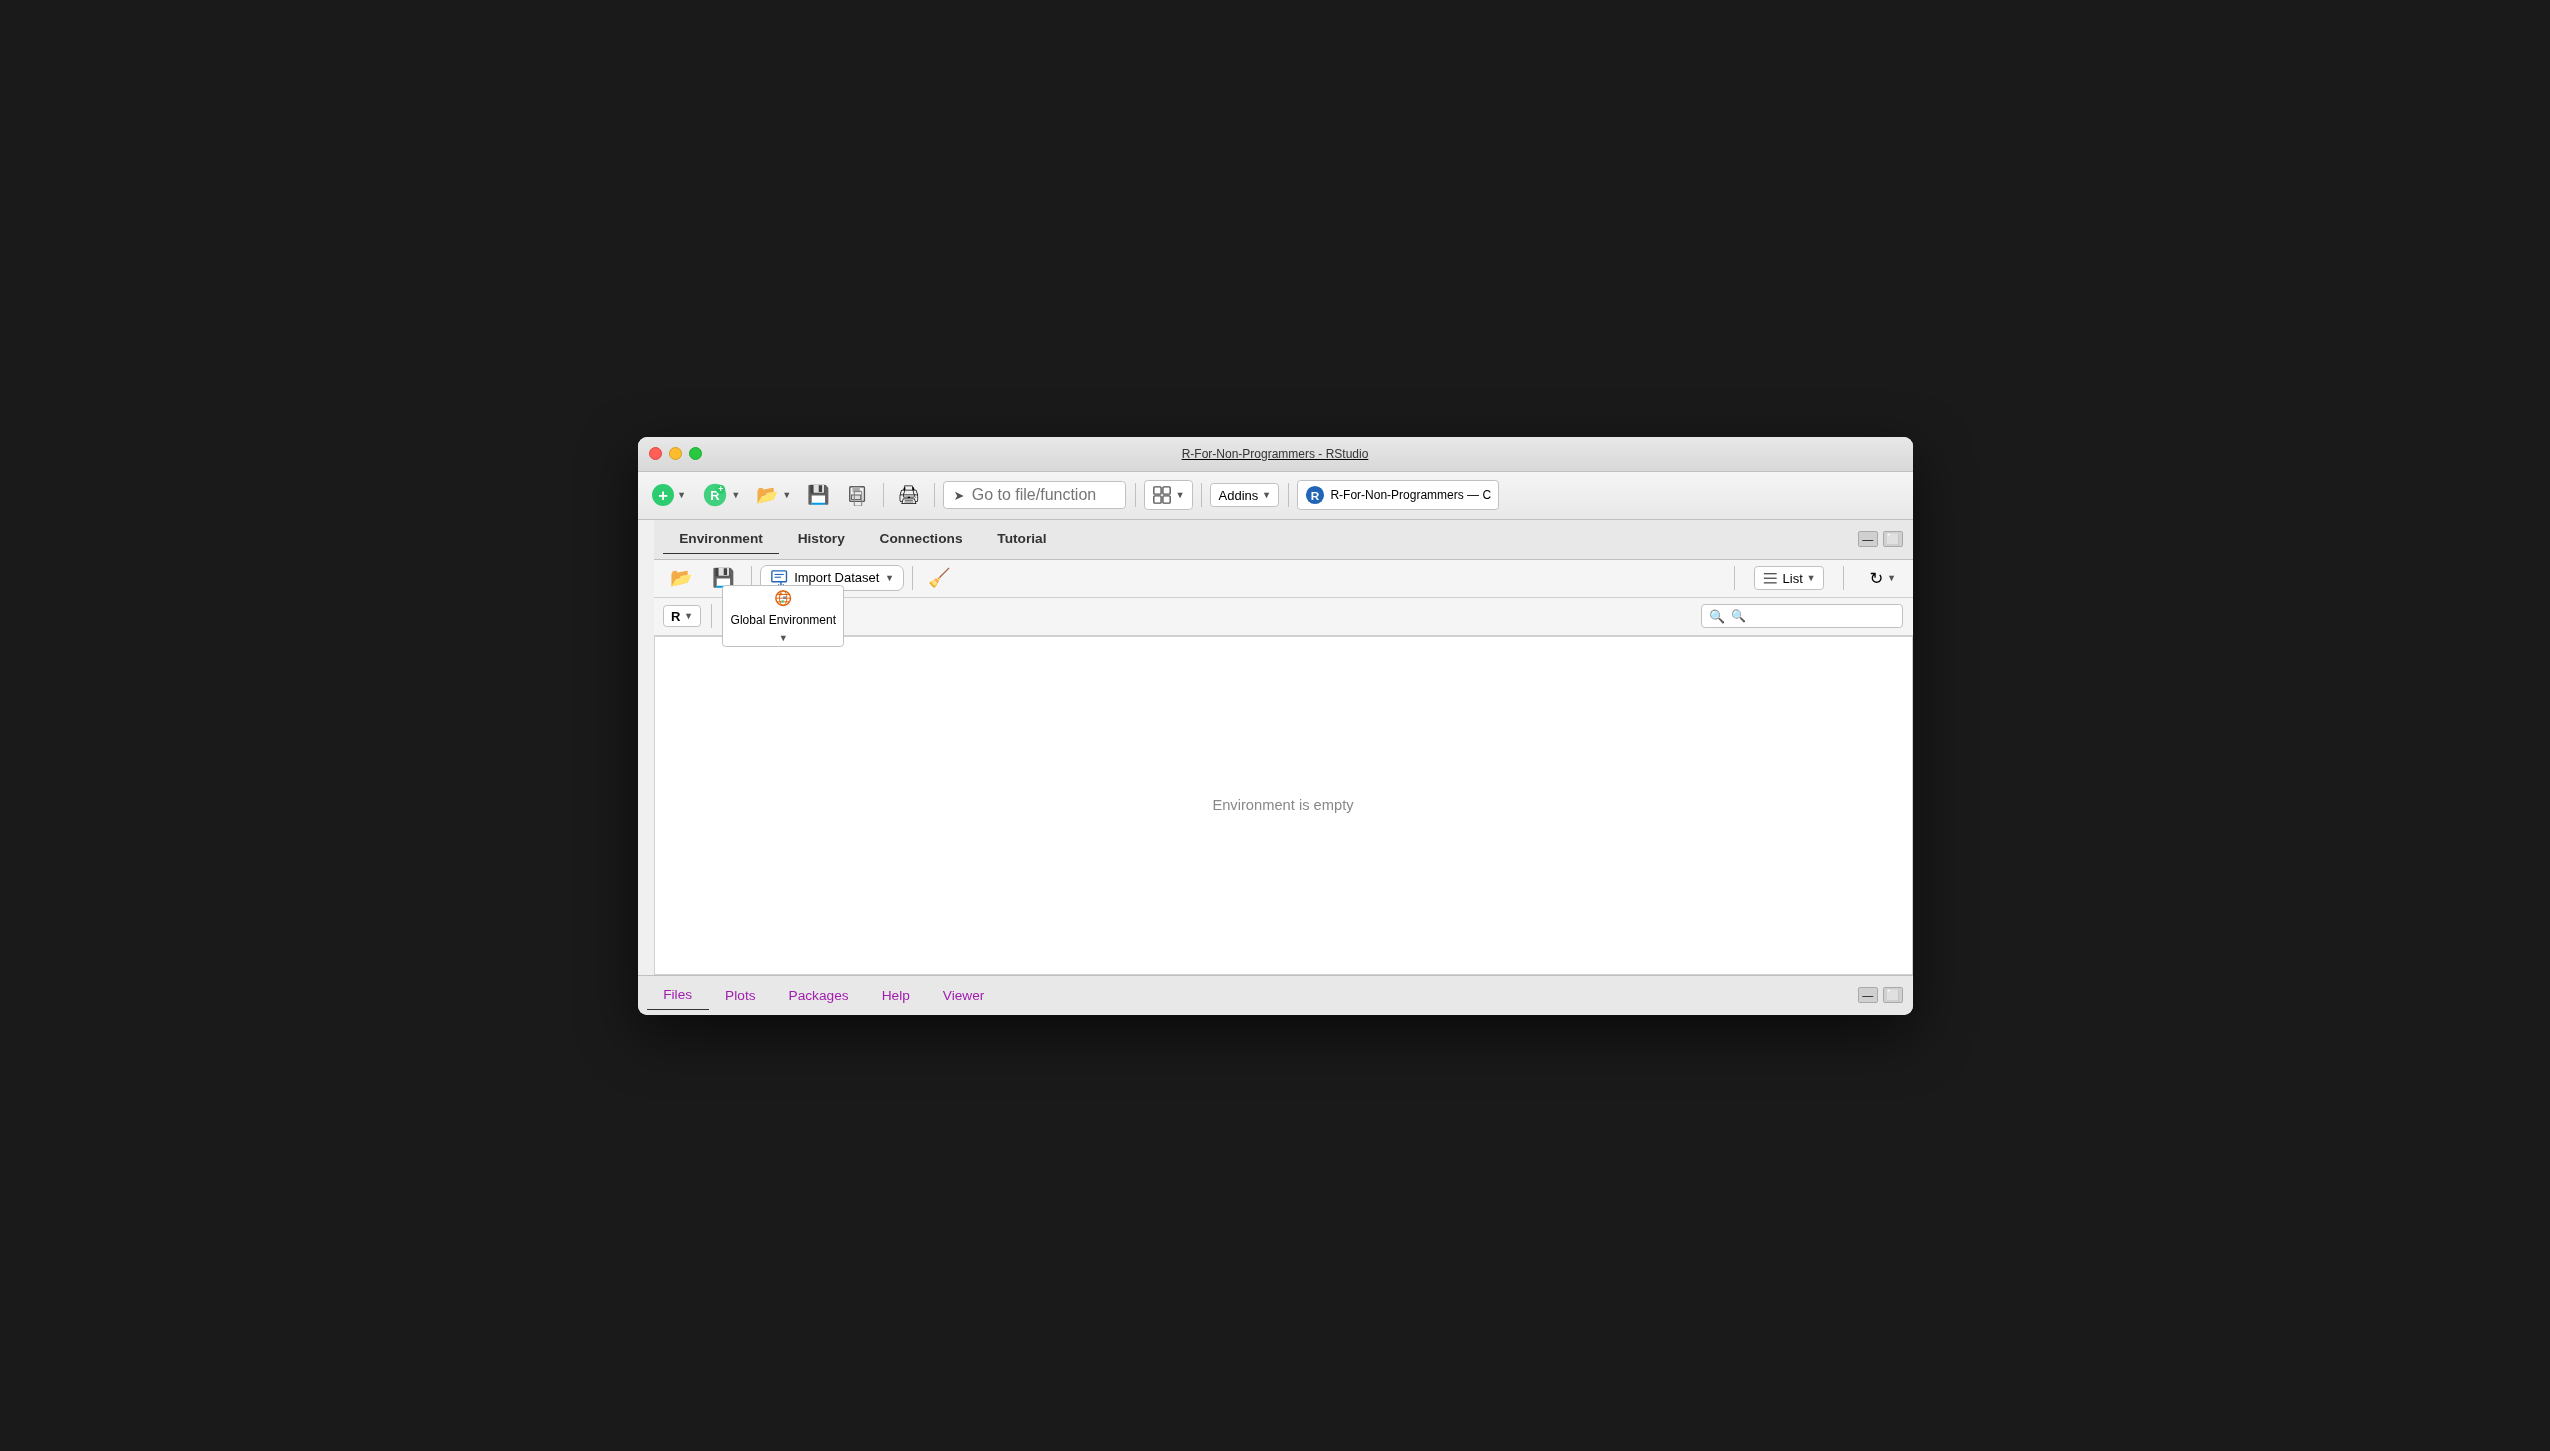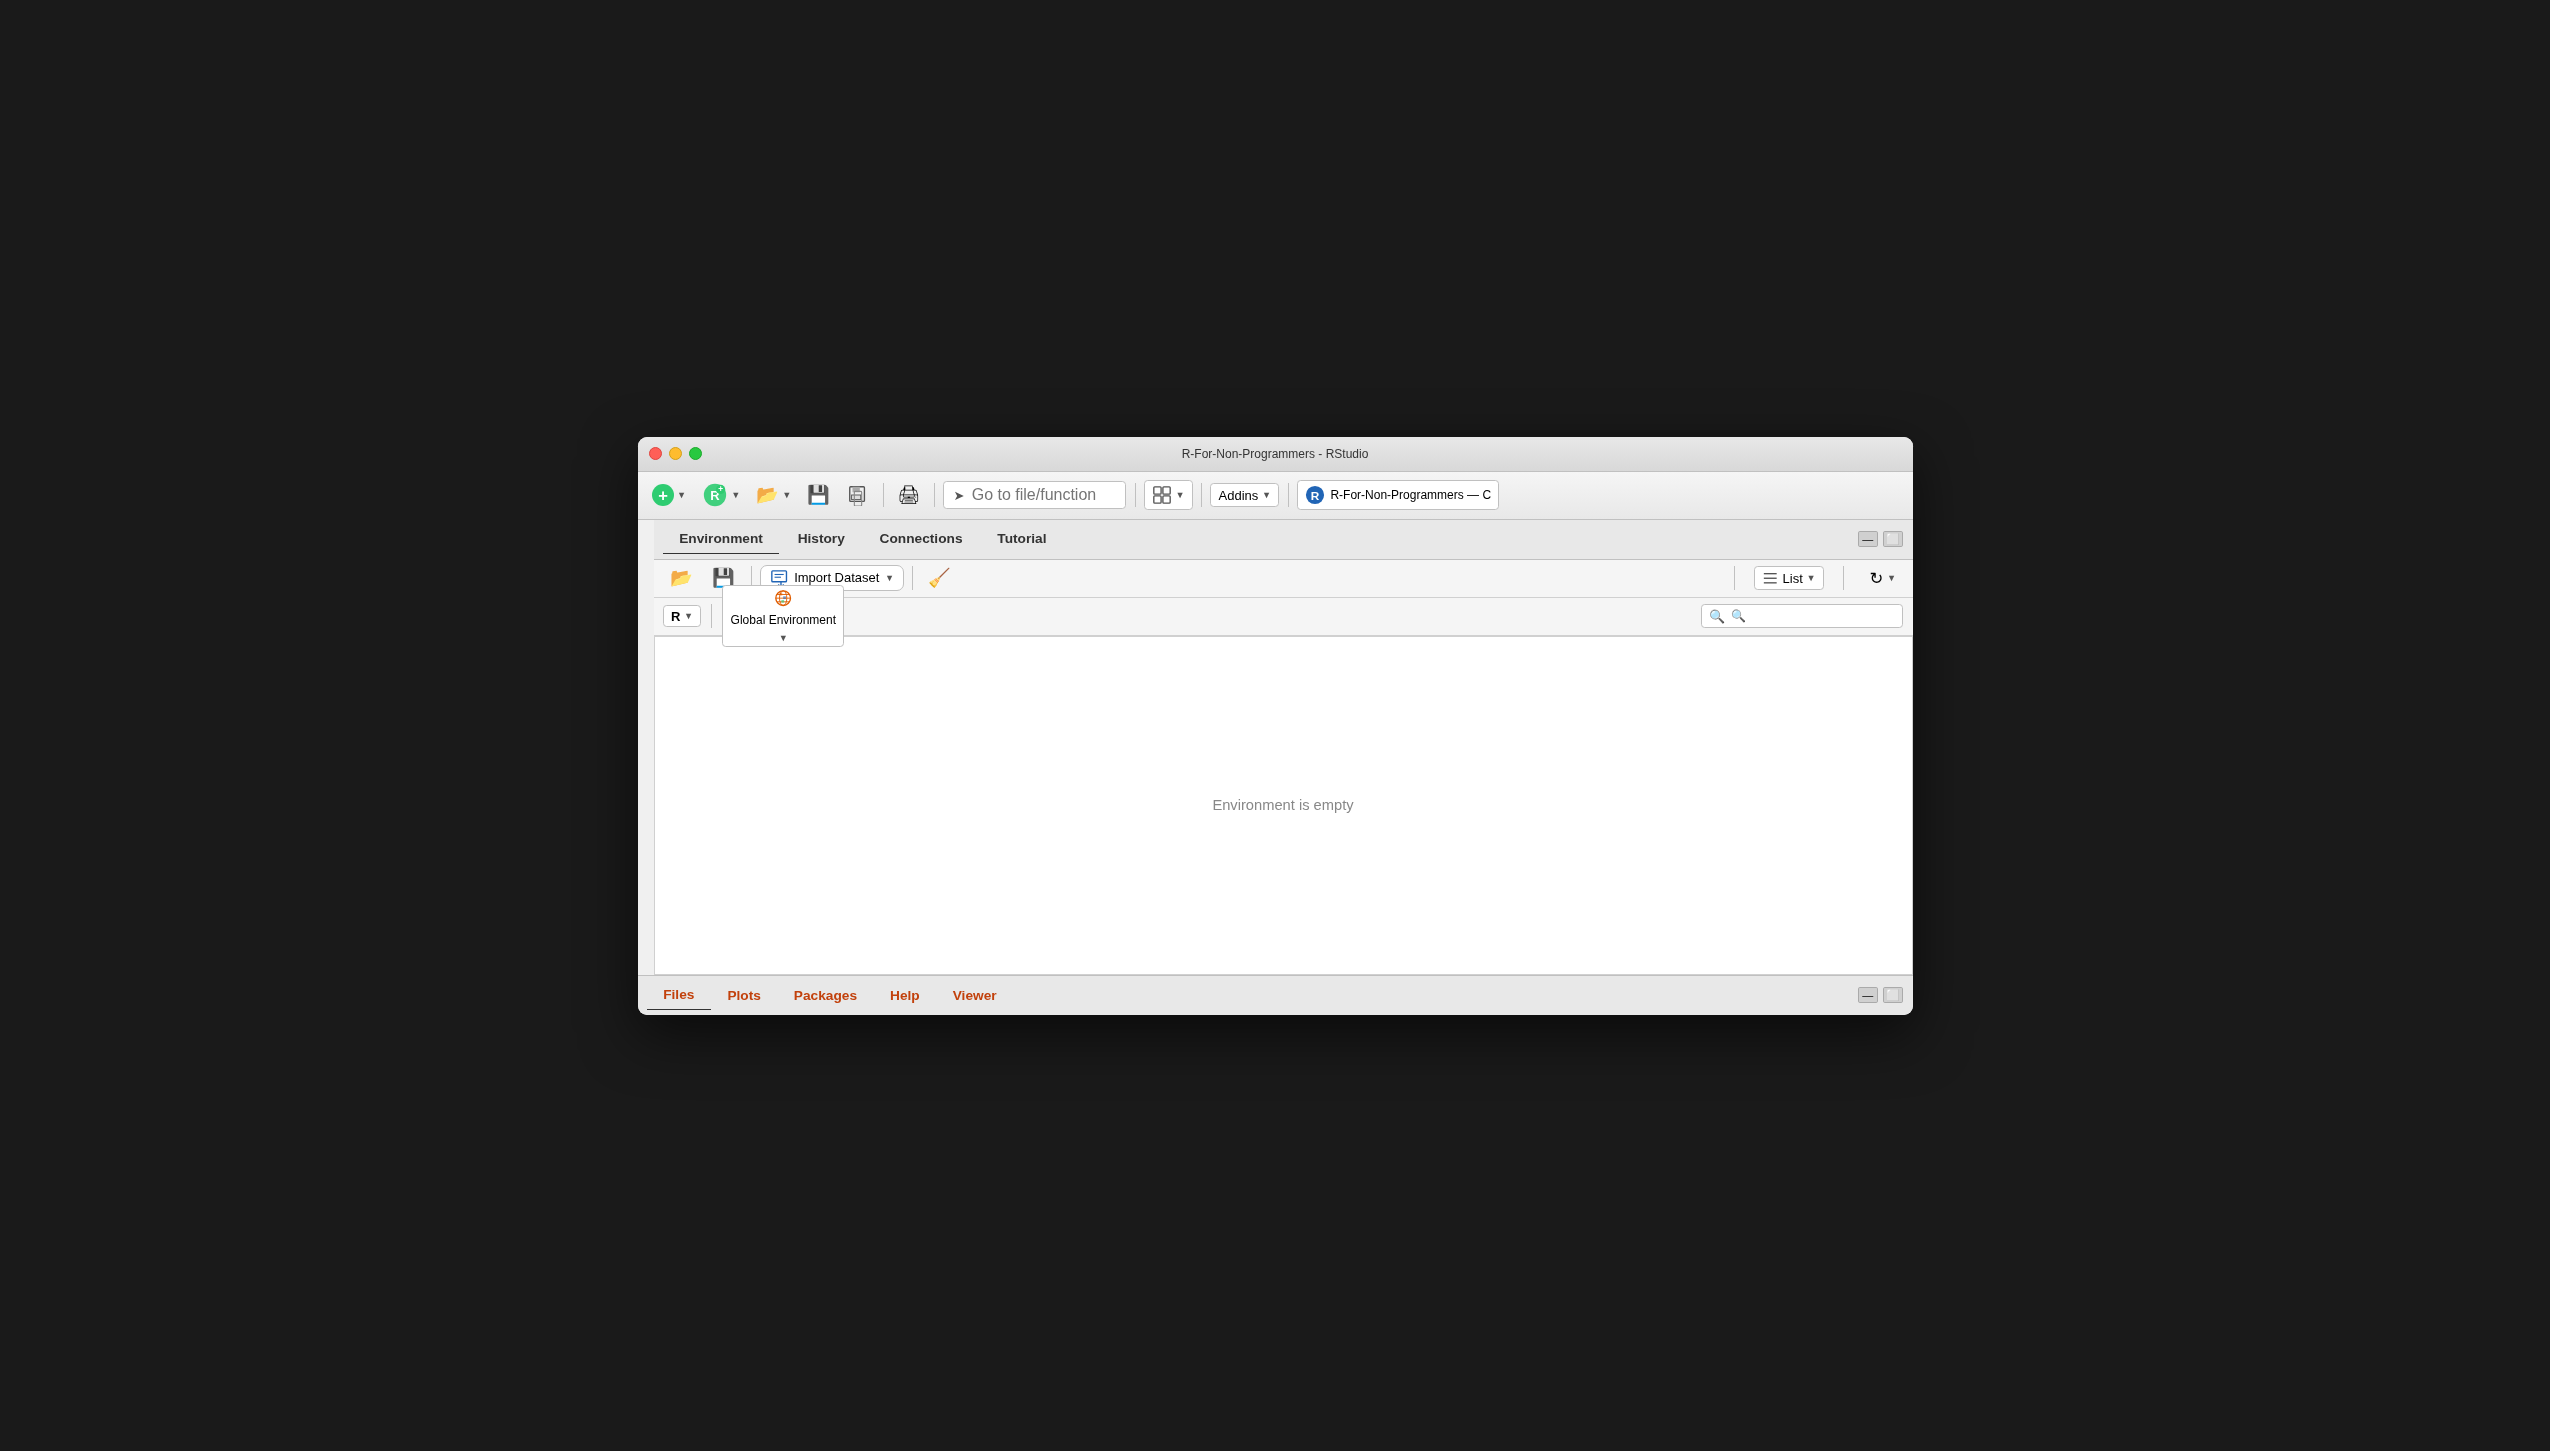--- a/index.html
+++ b/index.html
@@ -20,20 +20,21 @@
     }
     
     .title-bar {
       background: linear-gradient(180deg, #e8e8e8 0%, #d8d8d8 100%);
       height: 35px;
       display: flex;
       align-items: center;
       justify-content: center;
       position: relative;
       border-bottom: 0.9px solid #c0c0c0;
+      text-decoration: underline;
     }
     .traffic-lights {
       position: absolute;
       left: 11px;
       display: flex;
       gap: 7.3px;
       align-items: center;
     }
     .traffic-light {
       width: 13px;
@@ -236,22 +237,22 @@
     .bottom-tab-bar {
       display: flex;
       align-items: center;
       padding: 0 9.2px;
       height: 40px;
       border-top: 0.9px solid #c0c0c0;
     }
     .bottom-tab {
       padding: 7.3px 16.5px;
       font-size: 13.7px;
-      font-weight: bold;
-      color: #c2410c;
+      font-weight: normal;
+      color: #a21caf;
       cursor: pointer;
     }
     .bottom-tab.active { border-bottom: 1.8px solid #333; }
     .bottom-tab-right {
       margin-left: auto;
       display: flex;
       gap: 5.5px;
     }
     
     .r-selector {

